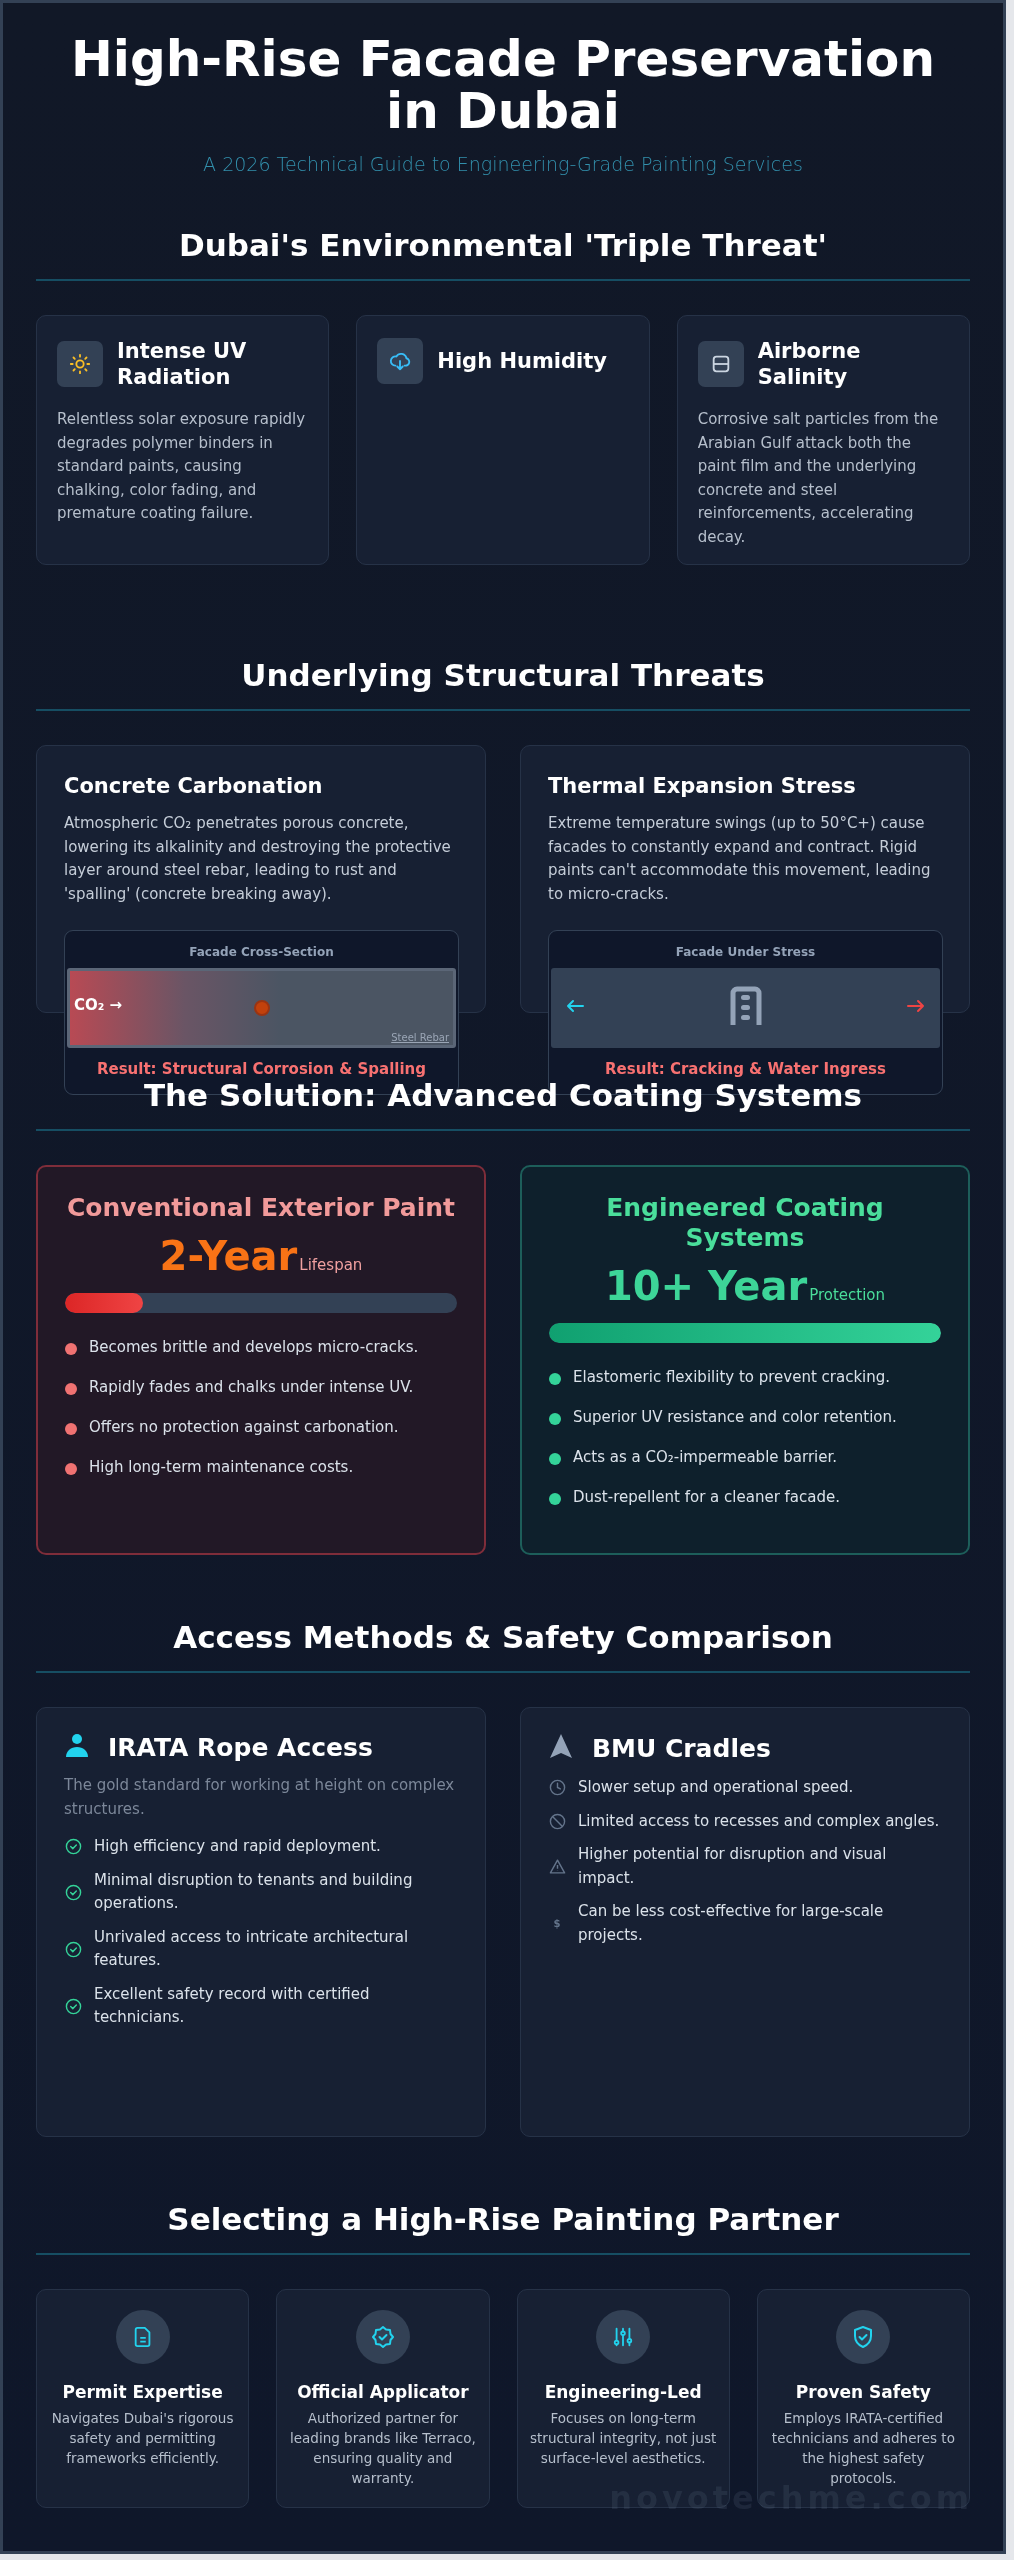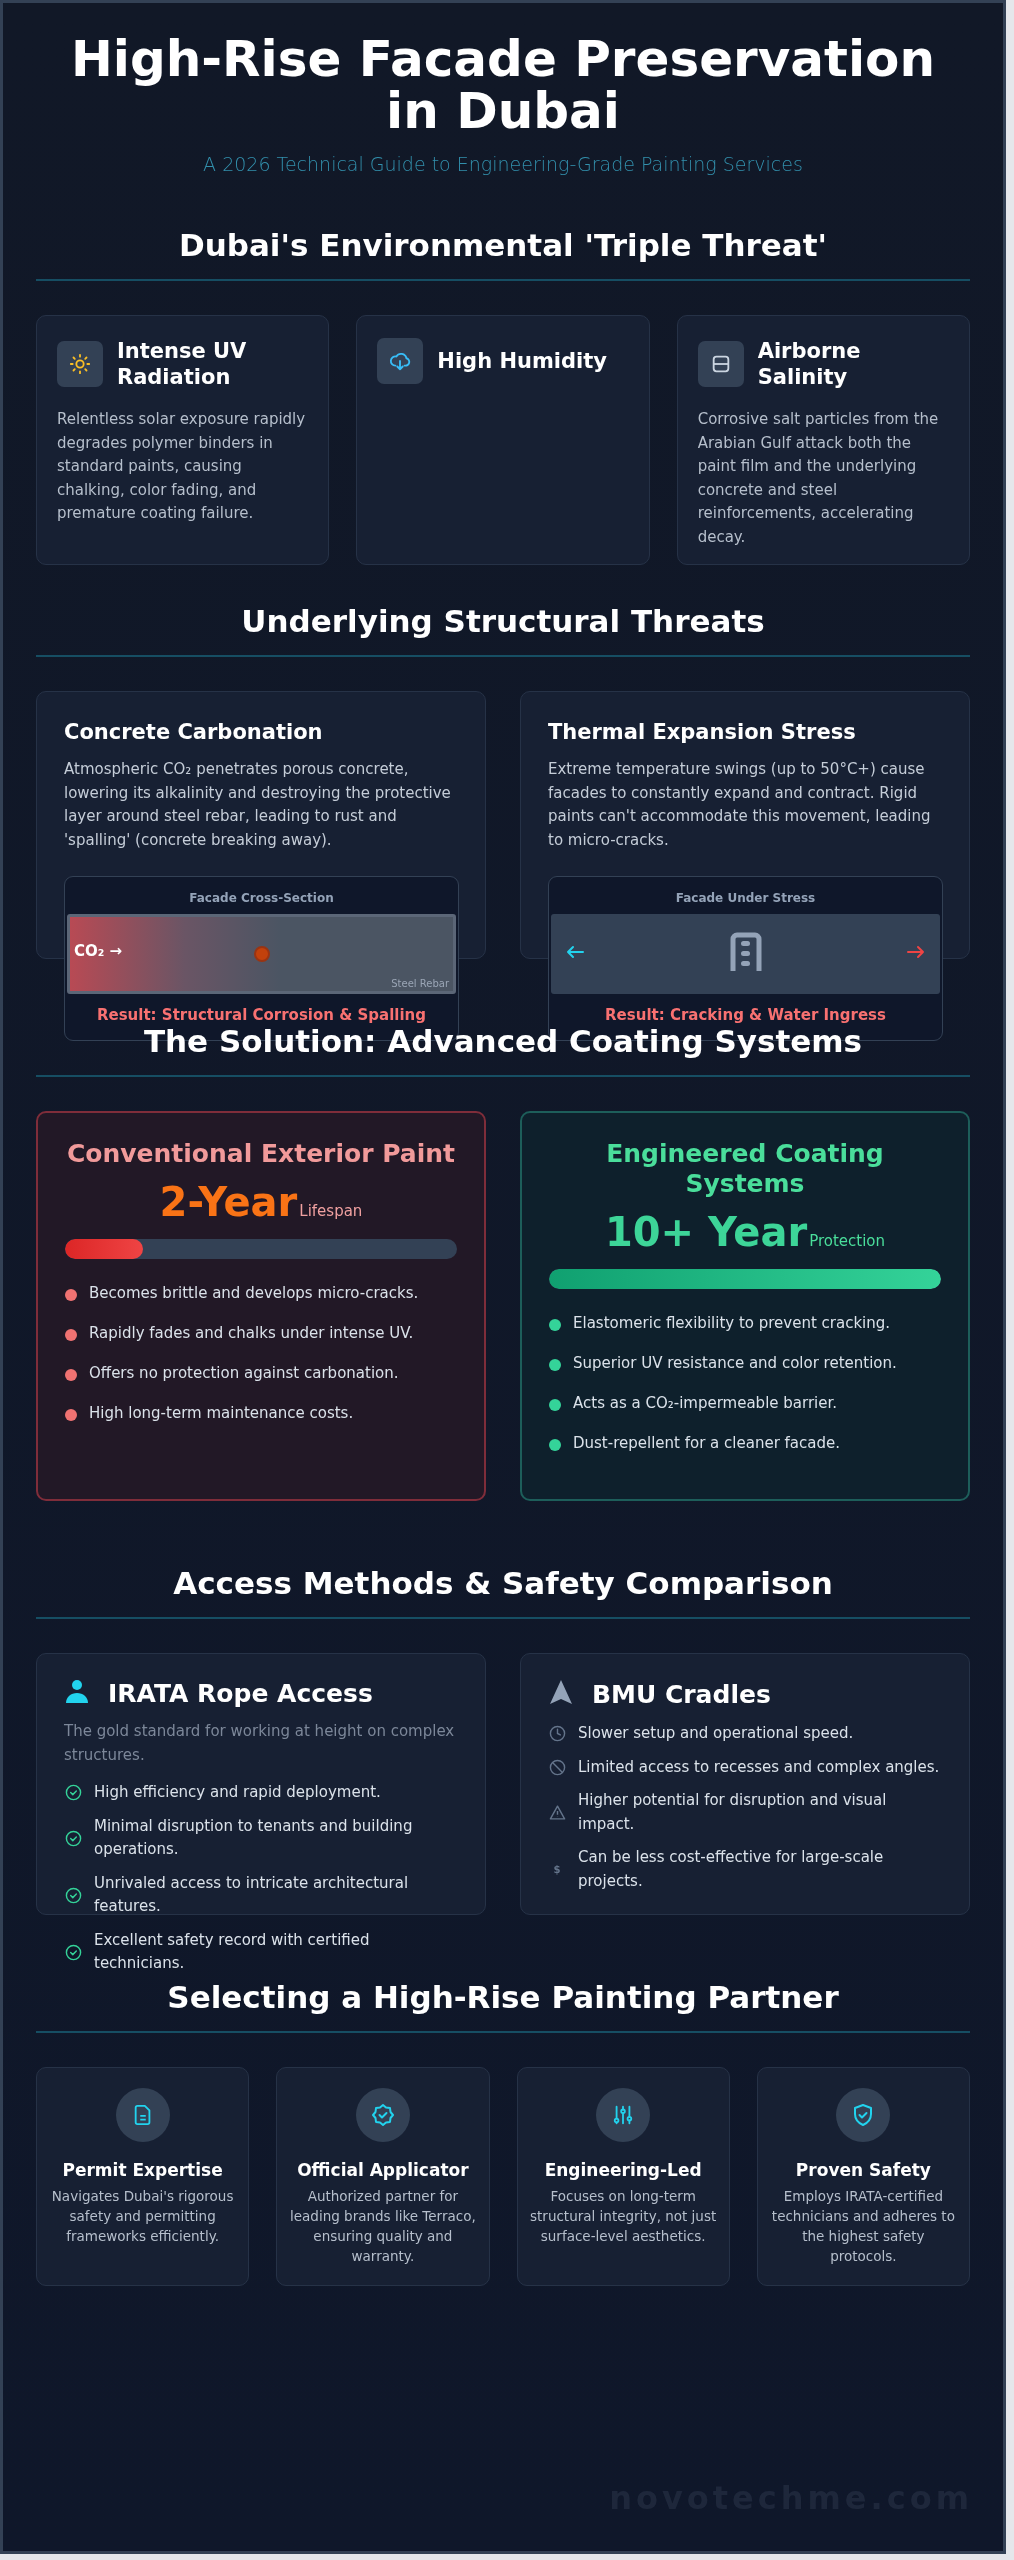--- a/index.html
+++ b/index.html
@@ -36,42 +36,42 @@
   .threat-card { padding: 22px 20px 24px 20px; height: 250px; }
   .threat-head { display: flex; align-items: center; gap: 14px; margin-bottom: 18px; }
   .icon-box {
     width: 46px; height: 46px; border-radius: 7px; background: #334155;
     display: flex; align-items: center; justify-content: center; flex-shrink: 0;
   }
   .threat-title { font-size: 21px; font-weight: bold; color: #ffffff; line-height: 26px; }
   .threat-body { font-size: 15px; line-height: 23.5px; color: #b6bfcc; }
 
   
-  .structural { margin-top: 38px; }
+  .structural { margin-top: 92px; }
   .struct-grid { display: grid; grid-template-columns: 1fr 1fr; gap: 34px; }
   .struct-card { padding: 28px 26px 26px 27px; height: 268px; }
   .struct-title { font-size: 21px; font-weight: bold; color: #ffffff; margin-bottom: 14px; }
   .struct-body { font-size: 15px; line-height: 23.5px; color: #c5cdd8; }
   .diagram {
     margin-top: 24px; border: 1px solid #334155; border-radius: 9px;
     background: #0f172a; padding: 14px 2px 16px;
     text-align: center;
   }
   .diagram-label { font-size: 12px; font-weight: bold; color: #94a3b8; margin-bottom: 9px; }
   .xsection {
     height: 80px; border-radius: 3px; position: relative;
     background: linear-gradient(90deg, #b84a54 0%, #6a5565 30%, #4b5563 55%, #4b5563 100%);
     border: 3px solid #5b6677;
   }
   .xsection .co2 { position: absolute; left: 4px; top: 25px; font-size: 15px; font-weight: bold; color: #ffffff; }
   .xsection .rebar-dot {
     position: absolute; left: 50%; top: 50%; width: 16px; height: 16px; margin: -8px 0 0 -8px;
     border-radius: 50%; background: #c2410c; border: 2px solid #9a3412;
   }
-  .xsection .rebar-label { position: absolute; right: 4px; bottom: 2px; font-size: 10px; color: #9aa5b5; }
+  .xsection .rebar-label { position: absolute; right: 4px; bottom: 2px; font-size: 10px; color: #9aa5b5; text-decoration: underline; }
   .stress-box {
     height: 80px; border-radius: 3px; background: #334155; position: relative;
     display: flex; align-items: center; justify-content: space-between; padding: 0 14px;
   }
   .result { margin-top: 12px; font-size: 15px; font-weight: bold; color: #f87171; }
 
   
   .solution { margin-top: 64px; }
   .sol-grid { display: grid; grid-template-columns: 1fr 1fr; gap: 34px; }
   .sol-card { border-radius: 10px; padding: 26px 27px; height: 390px; }
@@ -93,21 +93,21 @@
   .sol-good .bar-fill { background: linear-gradient(90deg, #10a070, #34d399); }
   .sol-list { list-style: none; margin-top: 24px; }
   .sol-list li { display: flex; align-items: flex-start; gap: 12px; font-size: 15px; color: #dbe2ea; margin-bottom: 20px; line-height: 20px; }
   .dot { width: 12px; height: 12px; border-radius: 50%; flex-shrink: 0; margin-top: 6px; }
   .sol-bad .dot { background: #f07272; }
   .sol-good .dot { background: #34d399; }
 
   
   .access { margin-top: 64px; }
   .acc-grid { display: grid; grid-template-columns: 1fr 1fr; gap: 34px; }
-  .acc-card { padding: 24px 27px; height: 262px; }
+  .acc-card { padding: 24px 27px; height: 430px; }
   .acc-head { display: flex; align-items: center; gap: 18px; margin-bottom: 12px; }
   .acc-title { font-size: 25px; font-weight: bold; color: #ffffff; }
   .acc-desc { font-size: 15px; color: #7c8799; line-height: 23.5px; margin-bottom: 14px; }
   .acc-list { list-style: none; }
   .acc-list li { display: flex; align-items: center; gap: 12px; font-size: 15px; color: #dbe2ea; line-height: 23.5px; margin-bottom: 10px; }
   .acc-list li .ico { width: 18px; flex-shrink: 0; display: flex; align-items: center; justify-content: center; }
 
   
   .partner { margin-top: 64px; }
   .partner-grid { display: grid; grid-template-columns: repeat(4, 1fr); gap: 27px; }

